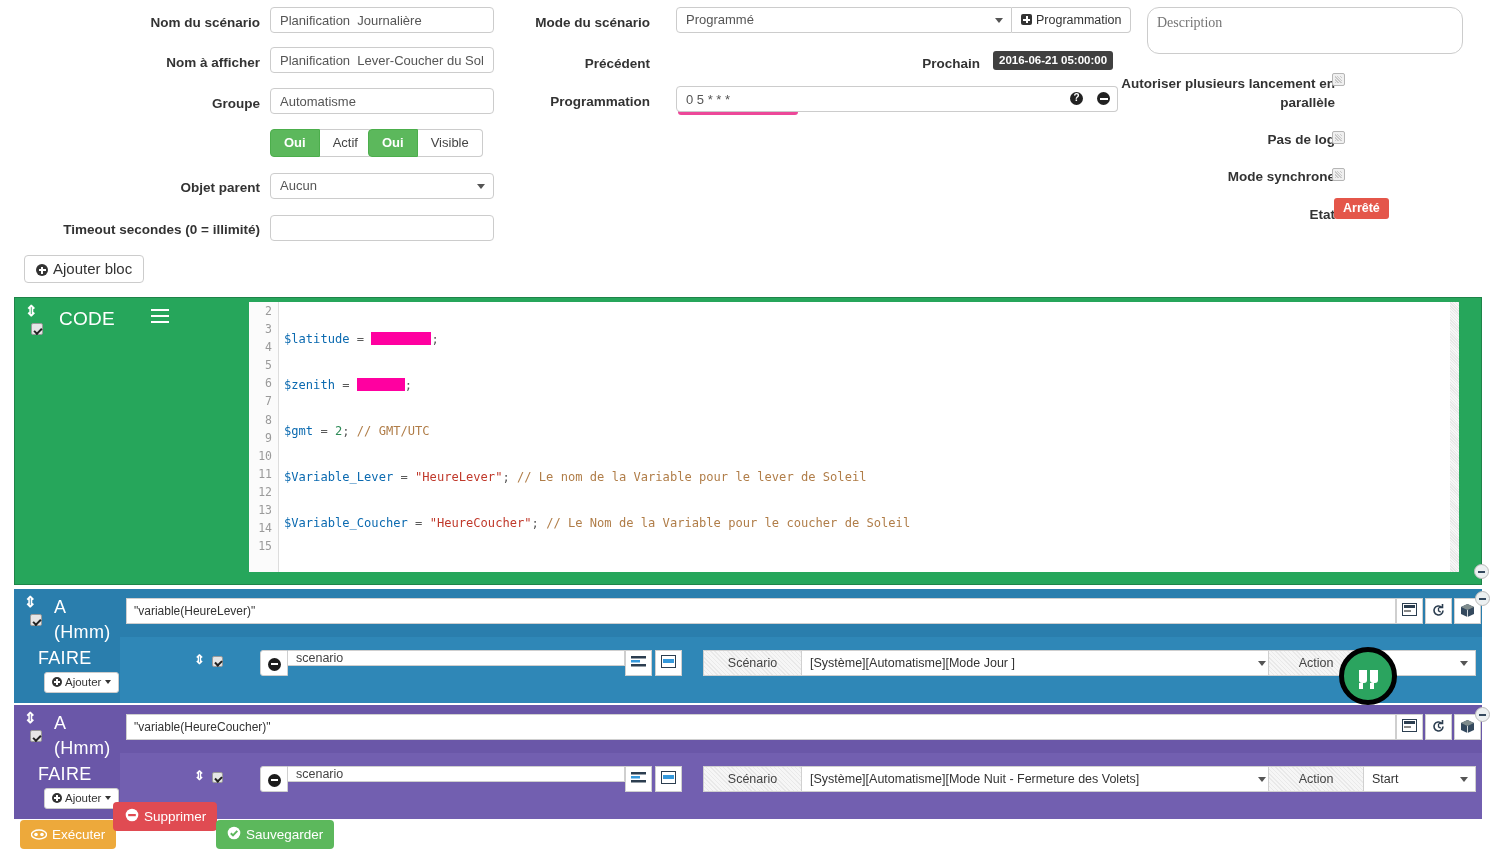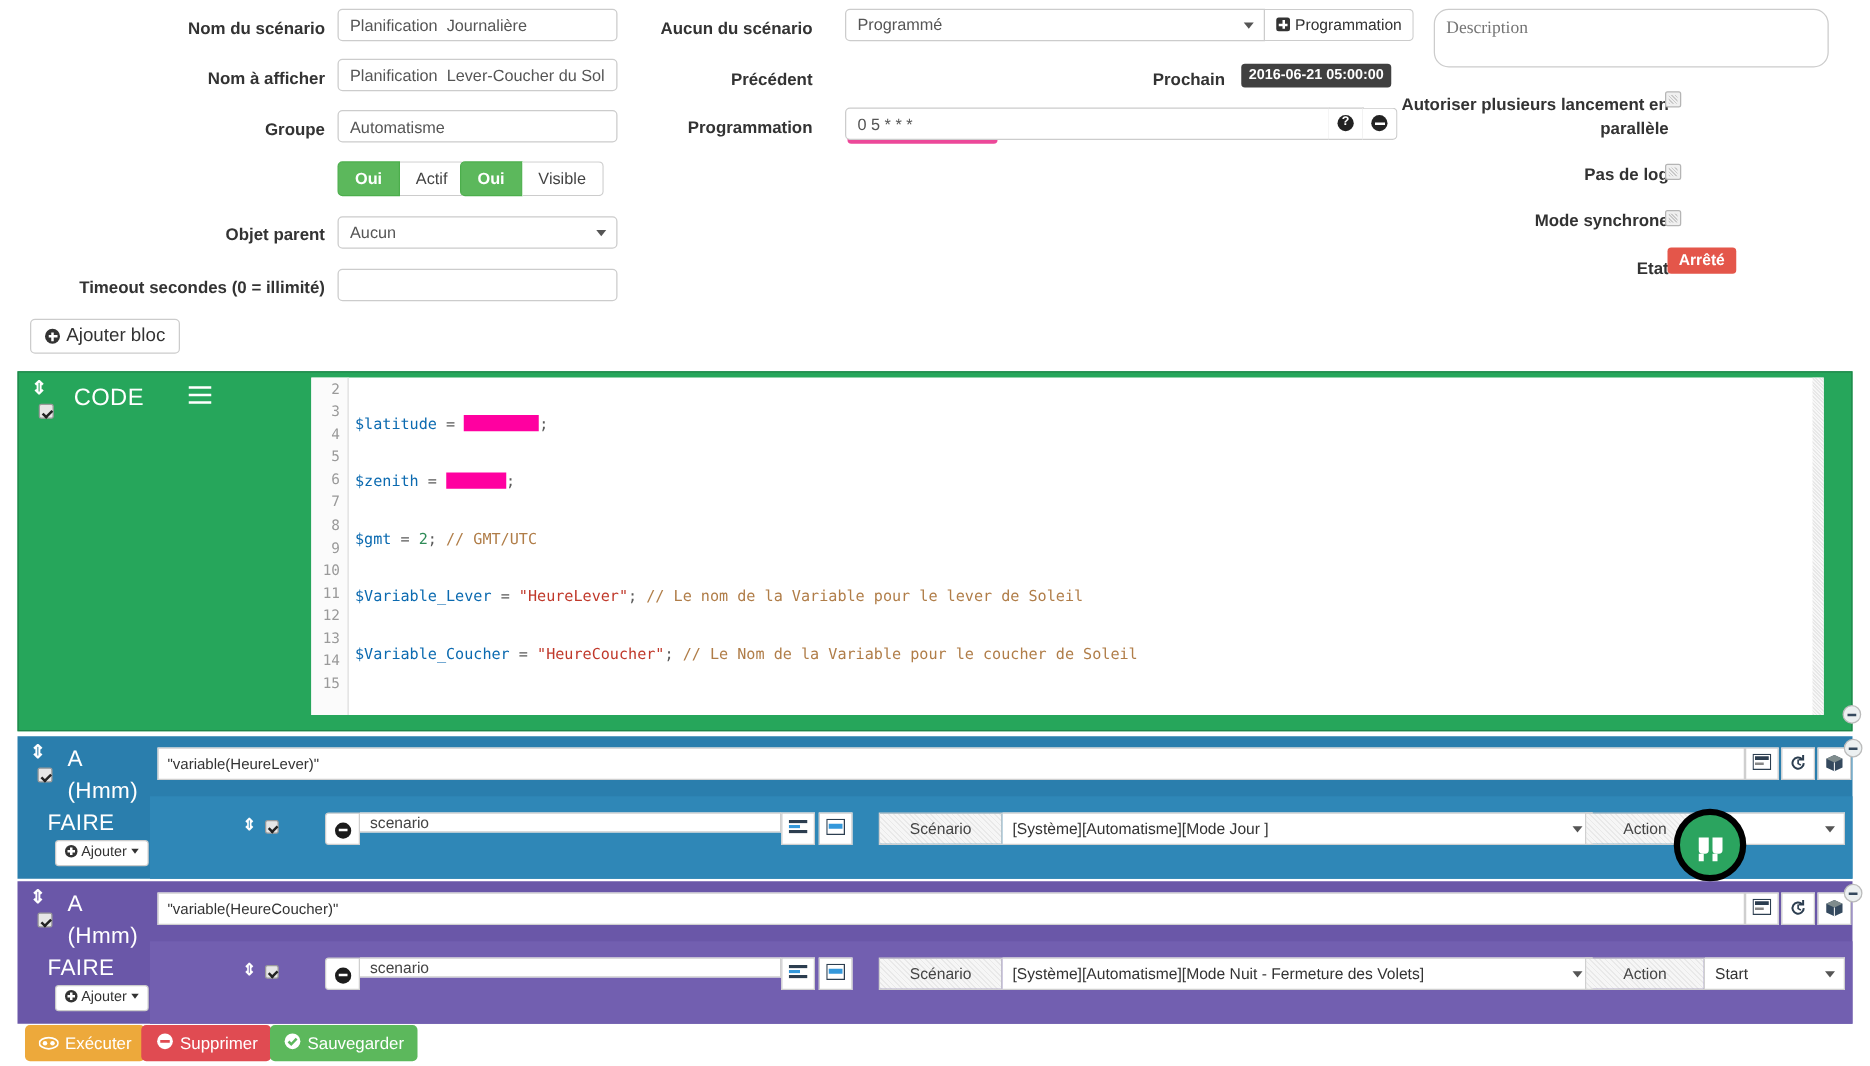--- a/index.html
+++ b/index.html
@@ -443,21 +443,21 @@
 
     <div class="lbl" style="left:60px; top:180px; width:200px;">Objet parent</div>
     <div class="select-box" style="left:270px; top:173px; width:224px;">
       <span>Aucun</span>
       <span class="caret"></span>
     </div>
 
     <div class="lbl" style="left:30px; top:222px; width:230px;">Timeout secondes (0 = illimité)</div>
     <input class="fld" style="left: 270px; top: 215px; width: 224px;" value="">
 
-    <div class="lbl" style="left:460px; top:15px; width:190px;">Aucun du scénario</div>
+    <div class="lbl" style="left:460px; top:15px; width:190px;">Mode du scénario</div>
     <div class="select-box" style="left:676px; top:7px; width:336px; border-radius:4px 0 0 4px;">
       <span>Programmé</span>
       <span class="caret"></span>
     </div>
     <div class="btn-prog" style="left:1012px; top:7px;">
       <span class="plus-sq"></span><span>Programmation</span>
     </div>
 
     <div class="lbl" style="left:460px; top:56px; width:190px;">Précédent</div>
     <div class="badge blue" style="left:678px; top:51px;">2016-06-20 05:00:00</div>
@@ -686,21 +686,21 @@
 
   <div class="fbtn orange" style="left:20px; top:820px;">
     <span class="gl">
       <svg width="16" height="11" viewBox="0 0 16 11">
           <ellipse cx="8" cy="5.5" rx="7.5" ry="4.5" fill="none" stroke="#fff" stroke-width="1.4"></ellipse>
           <circle cx="5" cy="5.5" r="1.8" fill="#fff"></circle>
           <circle cx="11" cy="5.5" r="1.8" fill="#fff"></circle>
         </svg>
     </span><span>Exécuter</span>
   </div>
-  <div class="fbtn red" style="left:113px; top:820px;padding-left:12px;">
+  <div class="fbtn red" style="left:113px; top:802px;padding-left:12px;">
     <span class="gl">
       <svg width="14" height="14" viewBox="0 0 14 14">
           <circle cx="7" cy="7" r="6.3" fill="#fff"></circle>
           <rect x="3.2" y="6" width="7.6" height="2.2" fill="#e04b52"></rect>
         </svg>
     </span><span>Supprimer</span>
   </div>
   <div class="fbtn green" style="left:216px; top:820px;">
     <span class="gl">
       <svg width="14" height="14" viewBox="0 0 14 14">

